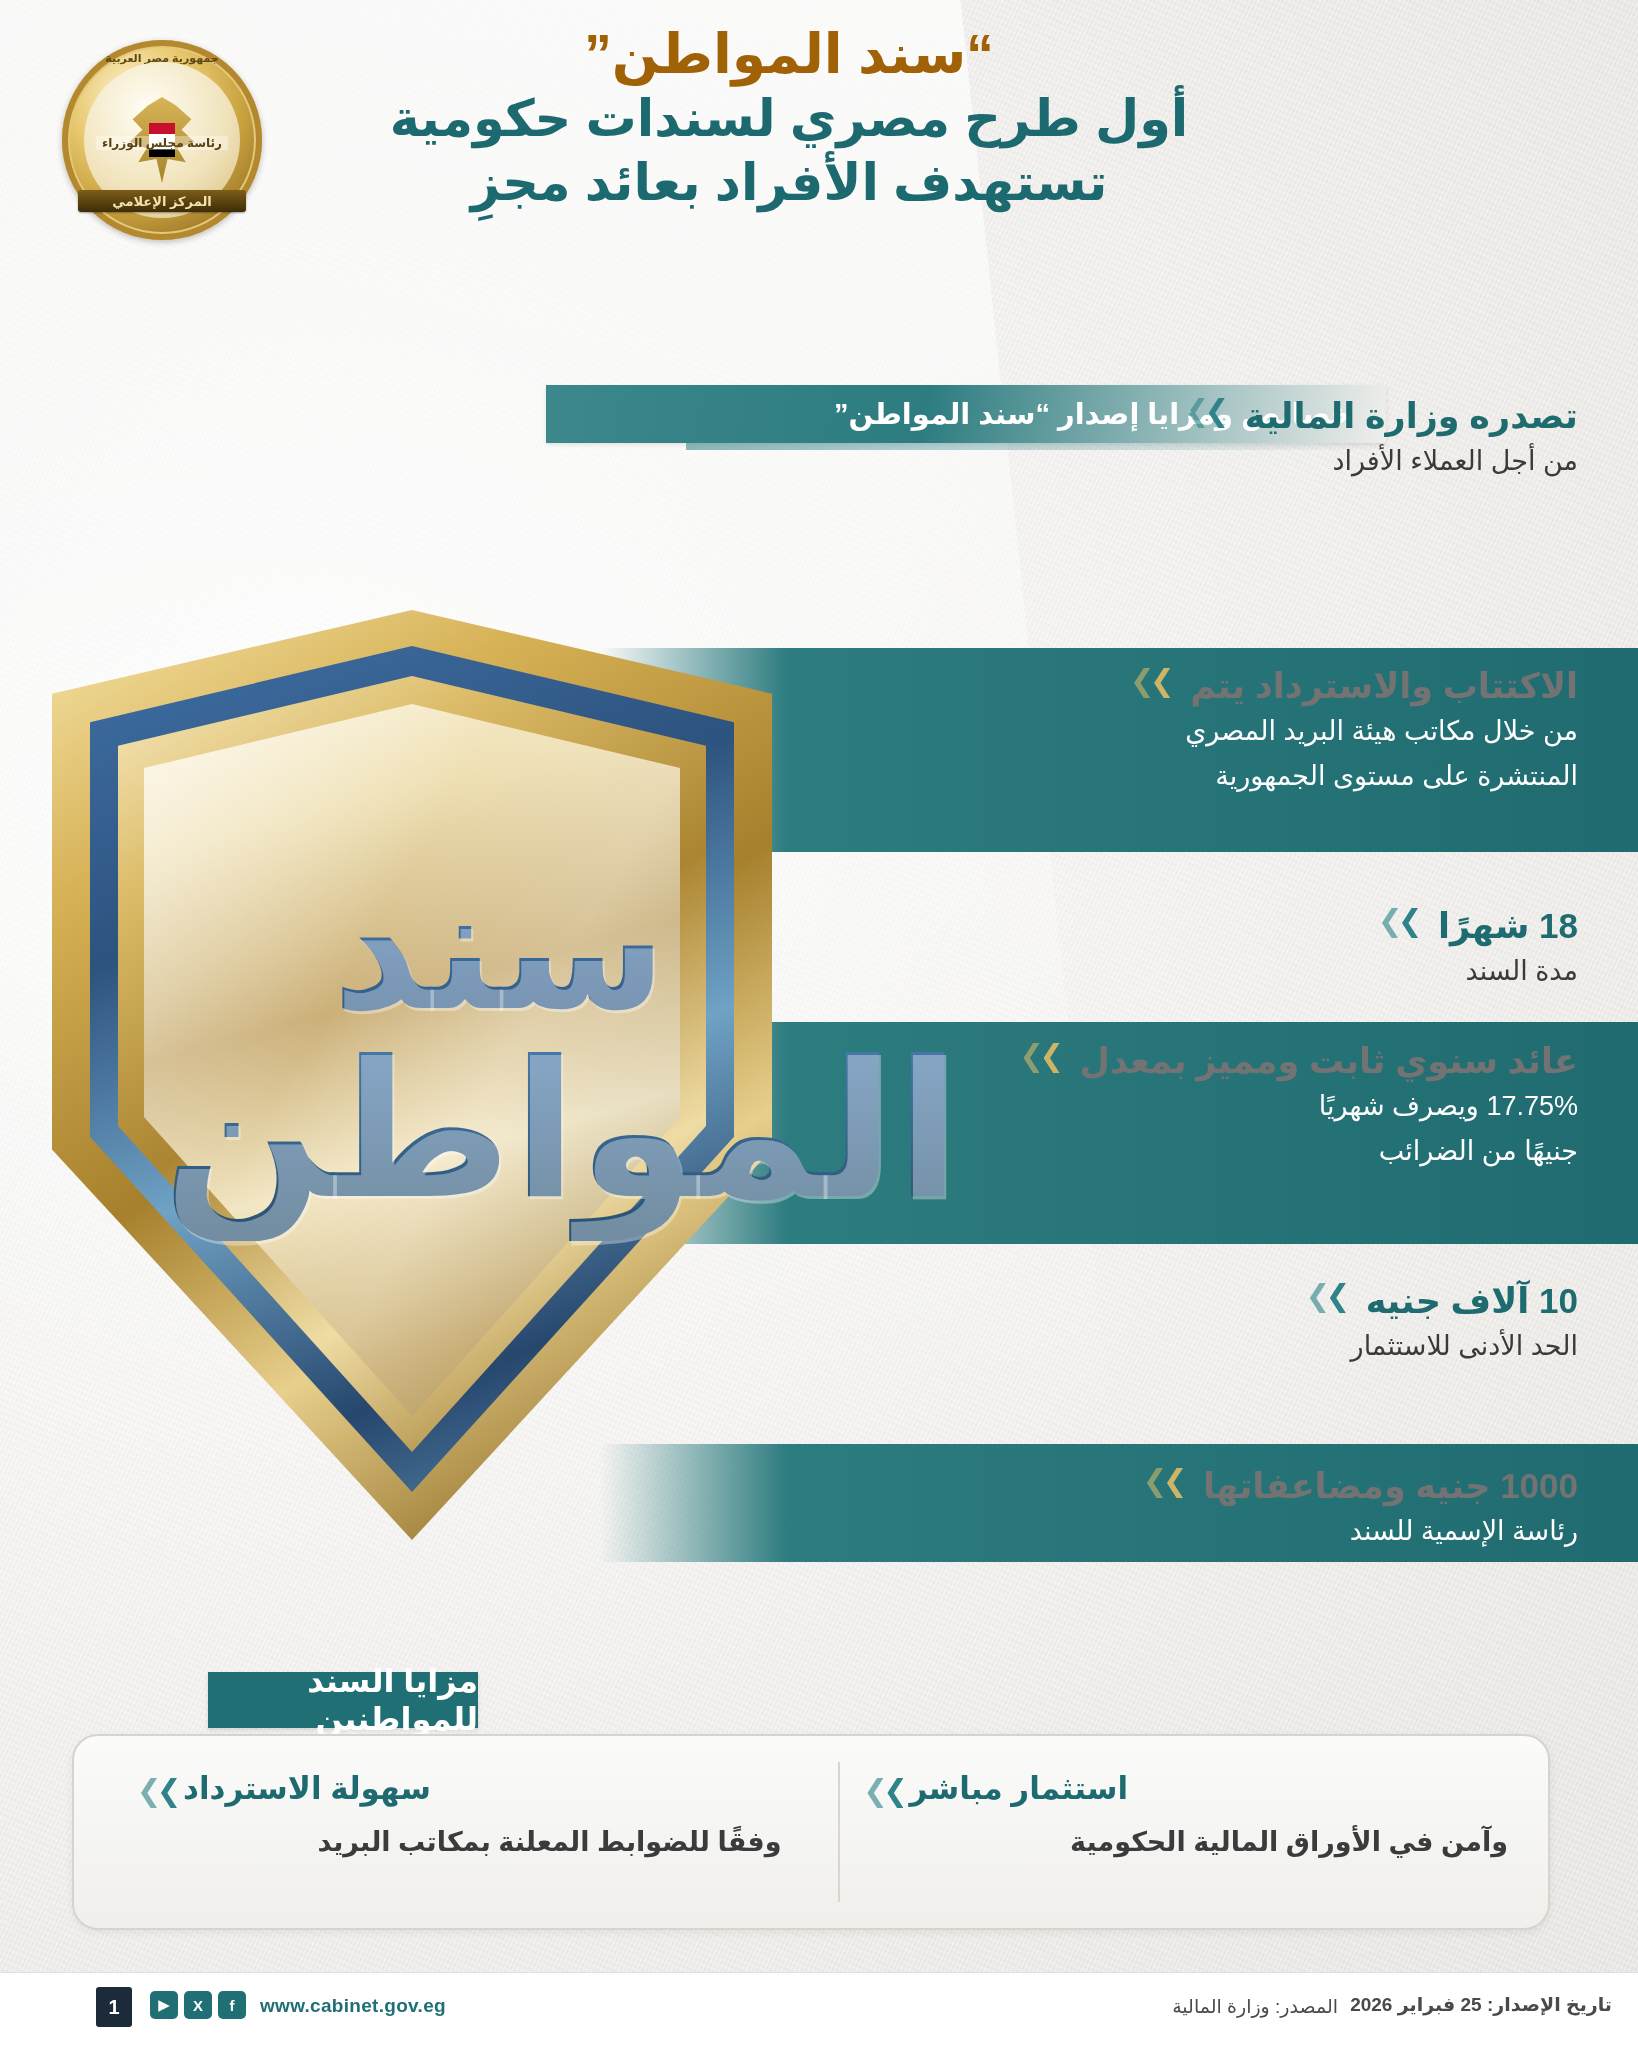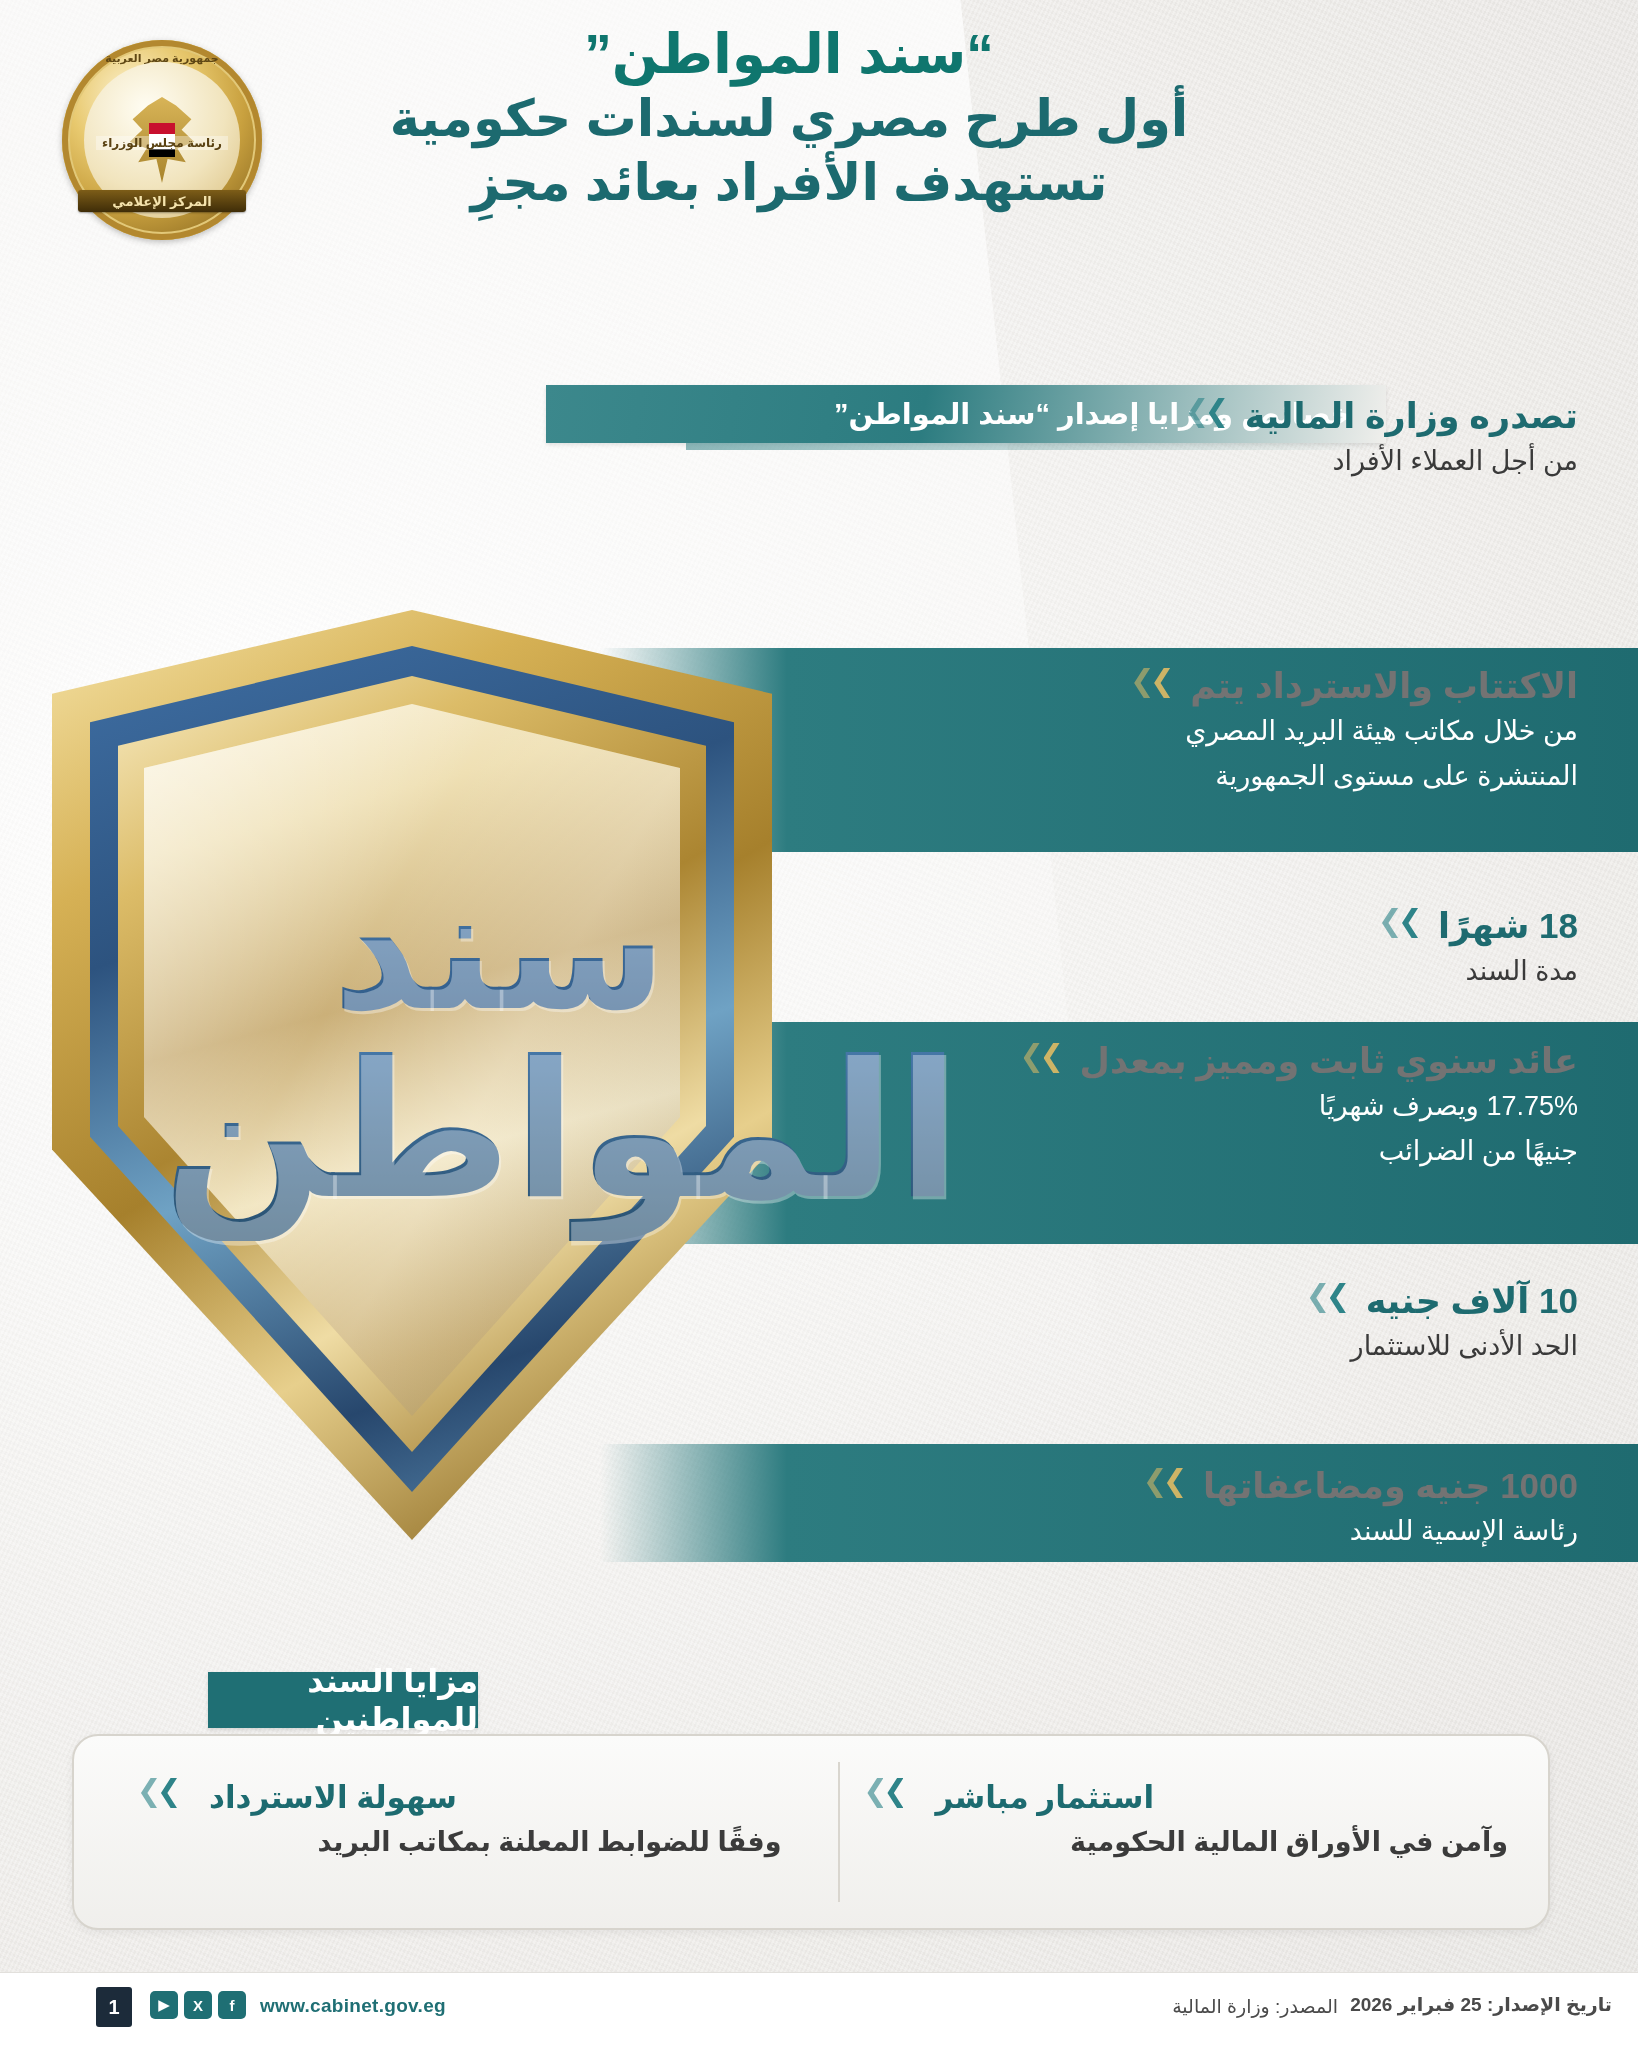--- a/index.html
+++ b/index.html
@@ -37,21 +37,21 @@
   .header {
     position: absolute; top: 0; left: 0; right: 0; height: 300px;
   }
   .title-block {
     position: absolute; top: 22px; right: 180px; left: 120px;
     text-align: center;
     color: #1d6b70;
   }
   .t-line1 {
     font-size: 55px; font-weight: bold; letter-spacing: -1px;
-    color: #0f766e; line-height: 1.18;
+    color: #a16207; line-height: 1.18;
   }
   .t-line2 {
     font-size: 51px; font-weight: bold; color: #1c6a6f; line-height: 1.25;
   }
   .t-line3 {
     font-size: 51px; font-weight: bold; color: #1c6a6f; line-height: 1.25;
   }
 
   
   .emblem {
@@ -247,21 +247,21 @@
   .benefit-card::after {
     content: ""; position: absolute; right: 48%; top: 26px; bottom: 26px;
     width: 2px; background: #d9d6cf;
   }
   .benefit {
     position: absolute; top: 34px; width: 44%; text-align: right;
   }
   .benefit.b1 { right: 40px; }
   .benefit.b2 { right: 52%; }
   .benefit .bhead {
-    display: flex; align-items: flex-end; gap: 30px; flex-direction: row-reverse;
+    display: flex; align-items: flex-start; gap: 4px; flex-direction: row-reverse;
     justify-content: flex-start;
     font-size: 31px; font-weight: bold; color: #1d6b70;
   }
   .benefit .bsub {
     margin-top: 10px; font-size: 27px; font-weight: bold; color: #3b3b3b;
   }
 
   
   .footer {
     position: absolute; left: 0; right: 0; bottom: 0; height: 76px;

